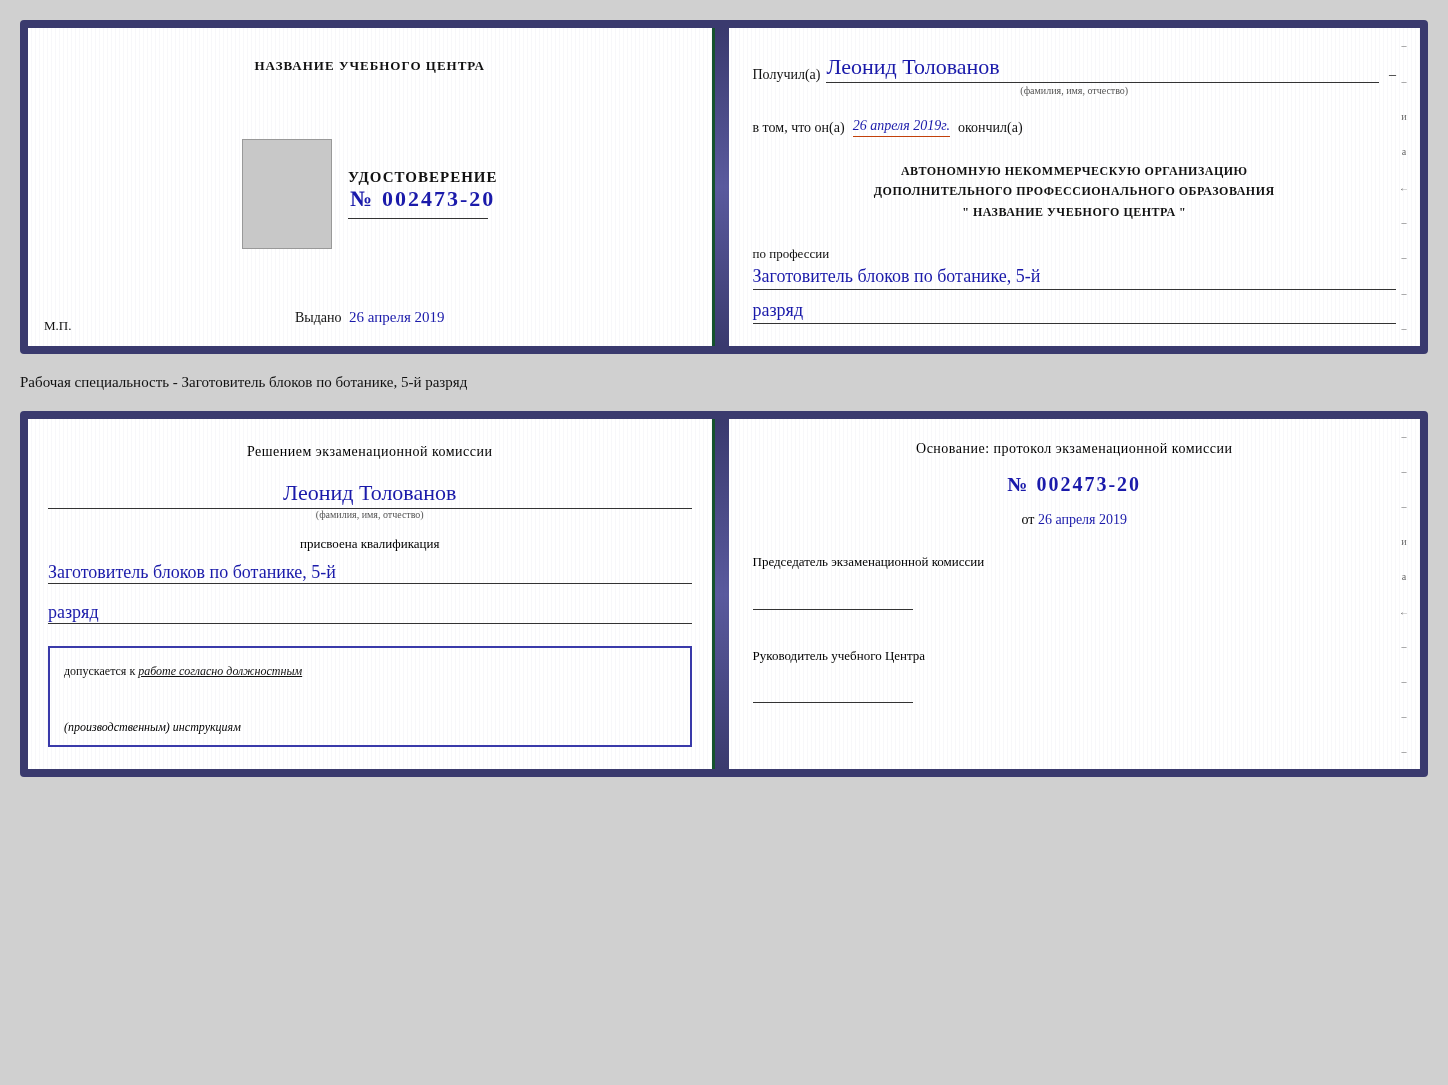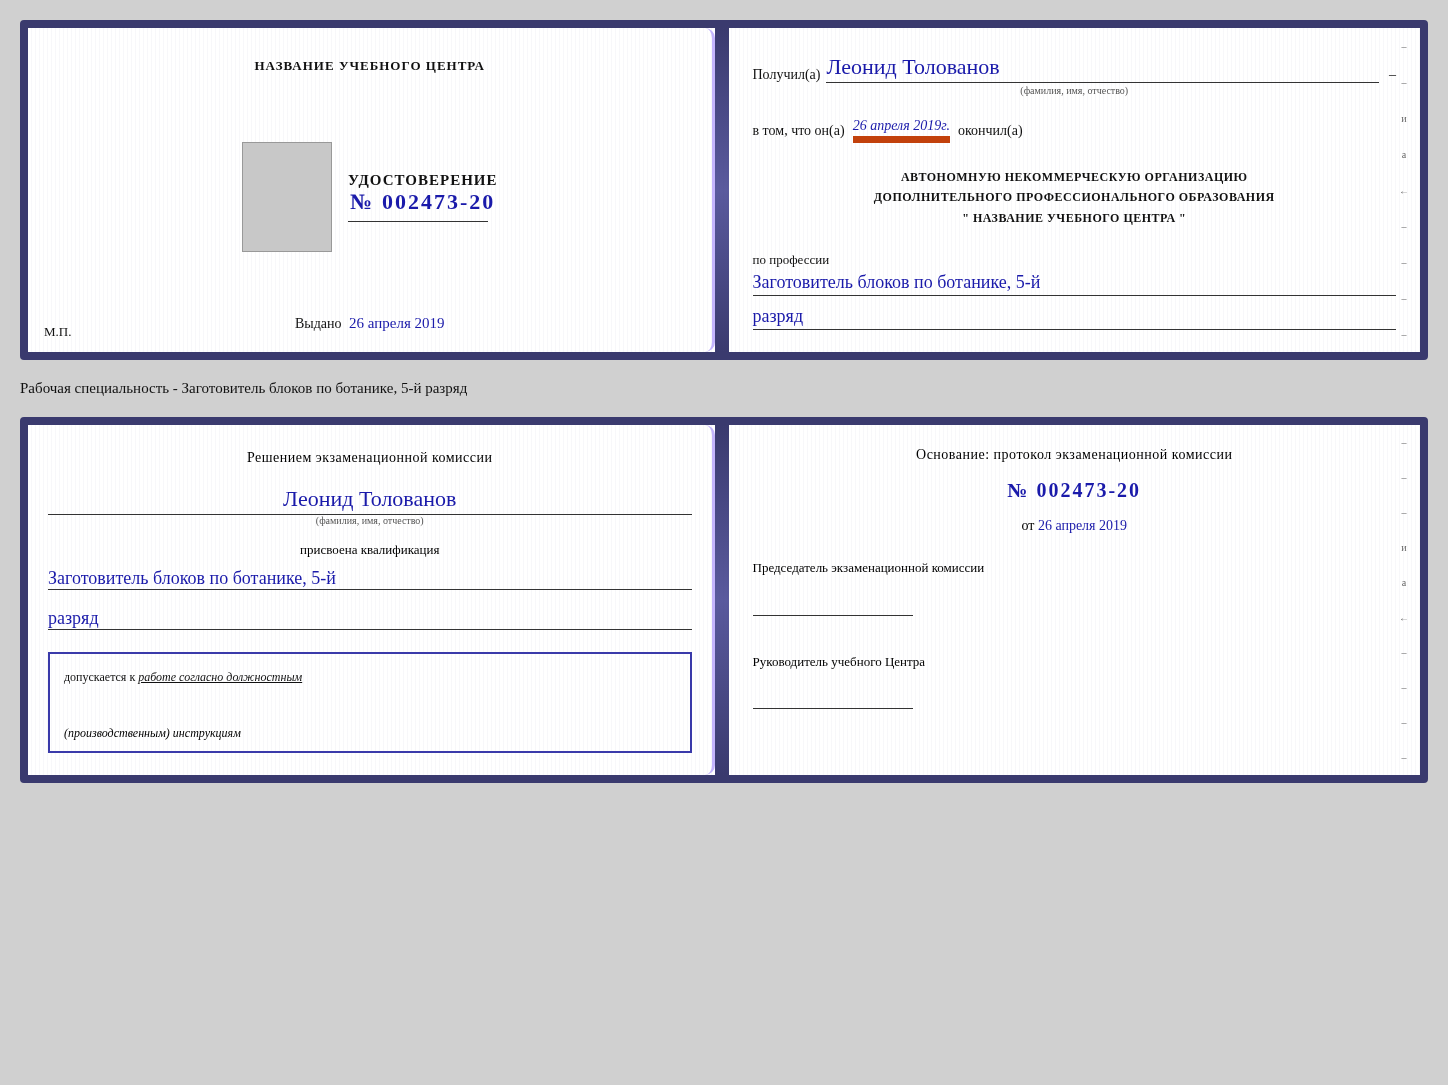--- a/index.html
+++ b/index.html
@@ -43,22 +43,21 @@
       pointer-events: none;
     }
 
     .doc-left, .doc-right {
       flex: 1;
       padding: 22px 24px;
       position: relative;
     }
 
     .doc-left {
-      border-right: 3px solid #c4b5fd;
-      border-radius: 10px;
+      border-right: 3px solid #14532d;
     }
 
     
     .spine {
       width: 14px;
       background: linear-gradient(180deg, #3a3a6e 0%, #5a5a9e 50%, #3a3a6e 100%);
       flex-shrink: 0;
     }
 
     
@@ -169,21 +168,21 @@
       font-size: 14px;
       display: flex;
       align-items: center;
       gap: 8px;
     }
 
     .date-handwritten {
       font-style: italic;
       color: #1a1aaa;
       font-size: 14px;
-      border-bottom: 7px solid #c2410c;
+      border-bottom: 1px solid #c2410c;
       padding-bottom: 2px;
     }
 
     .org-block {
       text-align: center;
       font-size: 13px;
       line-height: 1.7;
       letter-spacing: 0.5px;
       text-transform: uppercase;
       font-weight: bold;

